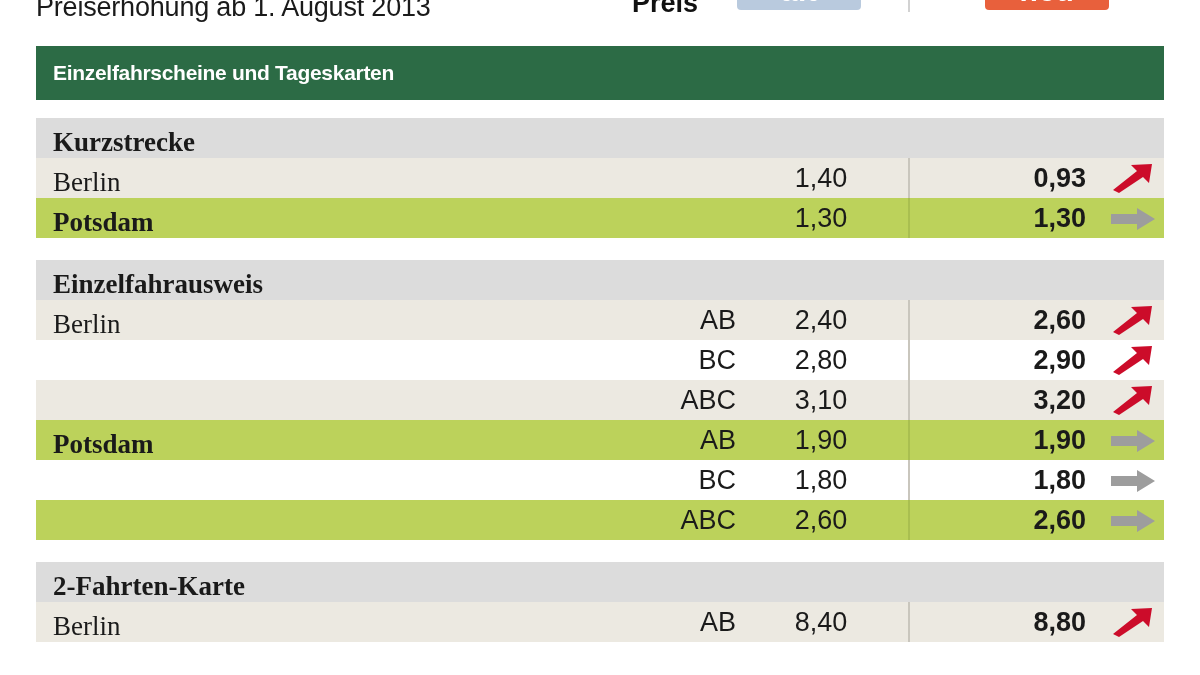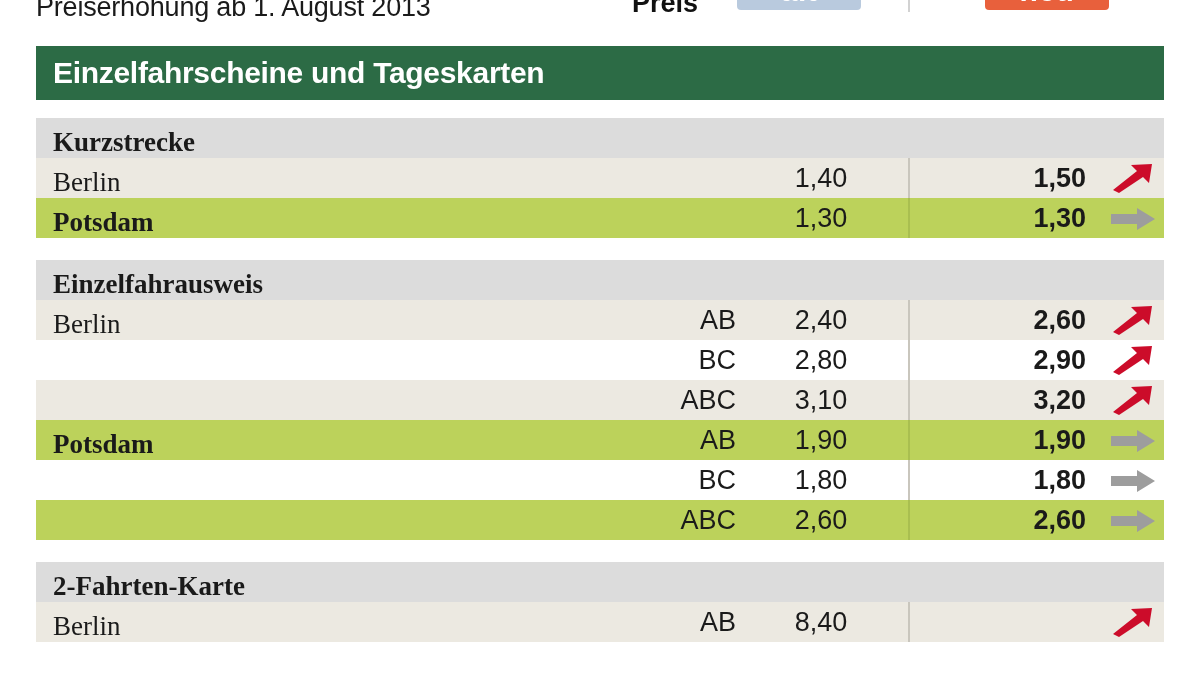--- a/index.html
+++ b/index.html
@@ -79,21 +79,21 @@
     left: 36px;
     top: 46px;
     width: 1128px;
     height: 54px;
     background: #2c6b45;
     display: flex;
     align-items: center;
   }
   .section-header .sh-text {
     color: #ffffff;
-    font-size: 30px;
+    font-size: 21px;
     font-weight: bold;
     padding-left: 17px;
     letter-spacing: -0.3px;
   }
 
   
   .table {
     position: absolute;
     left: 36px;
     top: 118px;
@@ -209,21 +209,21 @@
 
 <div class="table" id="table-root">
     <div class="row grouphead">
       <span class="c-name bold">Kurzstrecke</span>
     </div>
     <div class="row beige">
       <span class="c-name">Berlin</span>
       <span class="c-zone"></span>
       <span class="c-old">1,40</span>
       <span class="col-sep"></span>
-      <span class="c-new">1,50</span>
+      <span class="c-new">0,93</span>
       <span class="c-arrow"><svg class="arrow-up" viewBox="0 0 42 30" xmlns="http://www.w3.org/2000/svg">
           <path d="M2 27 L26 8 L20 2 L41 1 L38 20 L32 14 L8 30 Z" fill="#cc0c2a"></path>
         </svg></span>
     </div>
     <div class="row green">
       <span class="c-name bold">Potsdam</span>
       <span class="c-zone"></span>
       <span class="c-old">1,30</span>
       <span class="col-sep"></span>
       <span class="c-new">1,30</span>
@@ -297,17 +297,18 @@
     </div>
     <div class="row spacer"></div>
     <div class="row grouphead">
       <span class="c-name bold">2-Fahrten-Karte</span>
     </div>
     <div class="row beige">
       <span class="c-name">Berlin</span>
       <span class="c-zone">AB</span>
       <span class="c-old">8,40</span>
       <span class="col-sep"></span>
+      <span class="c-new">8,80</span>
       <span class="c-arrow"><svg class="arrow-up" viewBox="0 0 42 30" xmlns="http://www.w3.org/2000/svg">
           <path d="M2 27 L26 8 L20 2 L41 1 L38 20 L32 14 L8 30 Z" fill="#cc0c2a"></path>
         </svg></span>
     </div>
   </div>
 
 </body></html>

